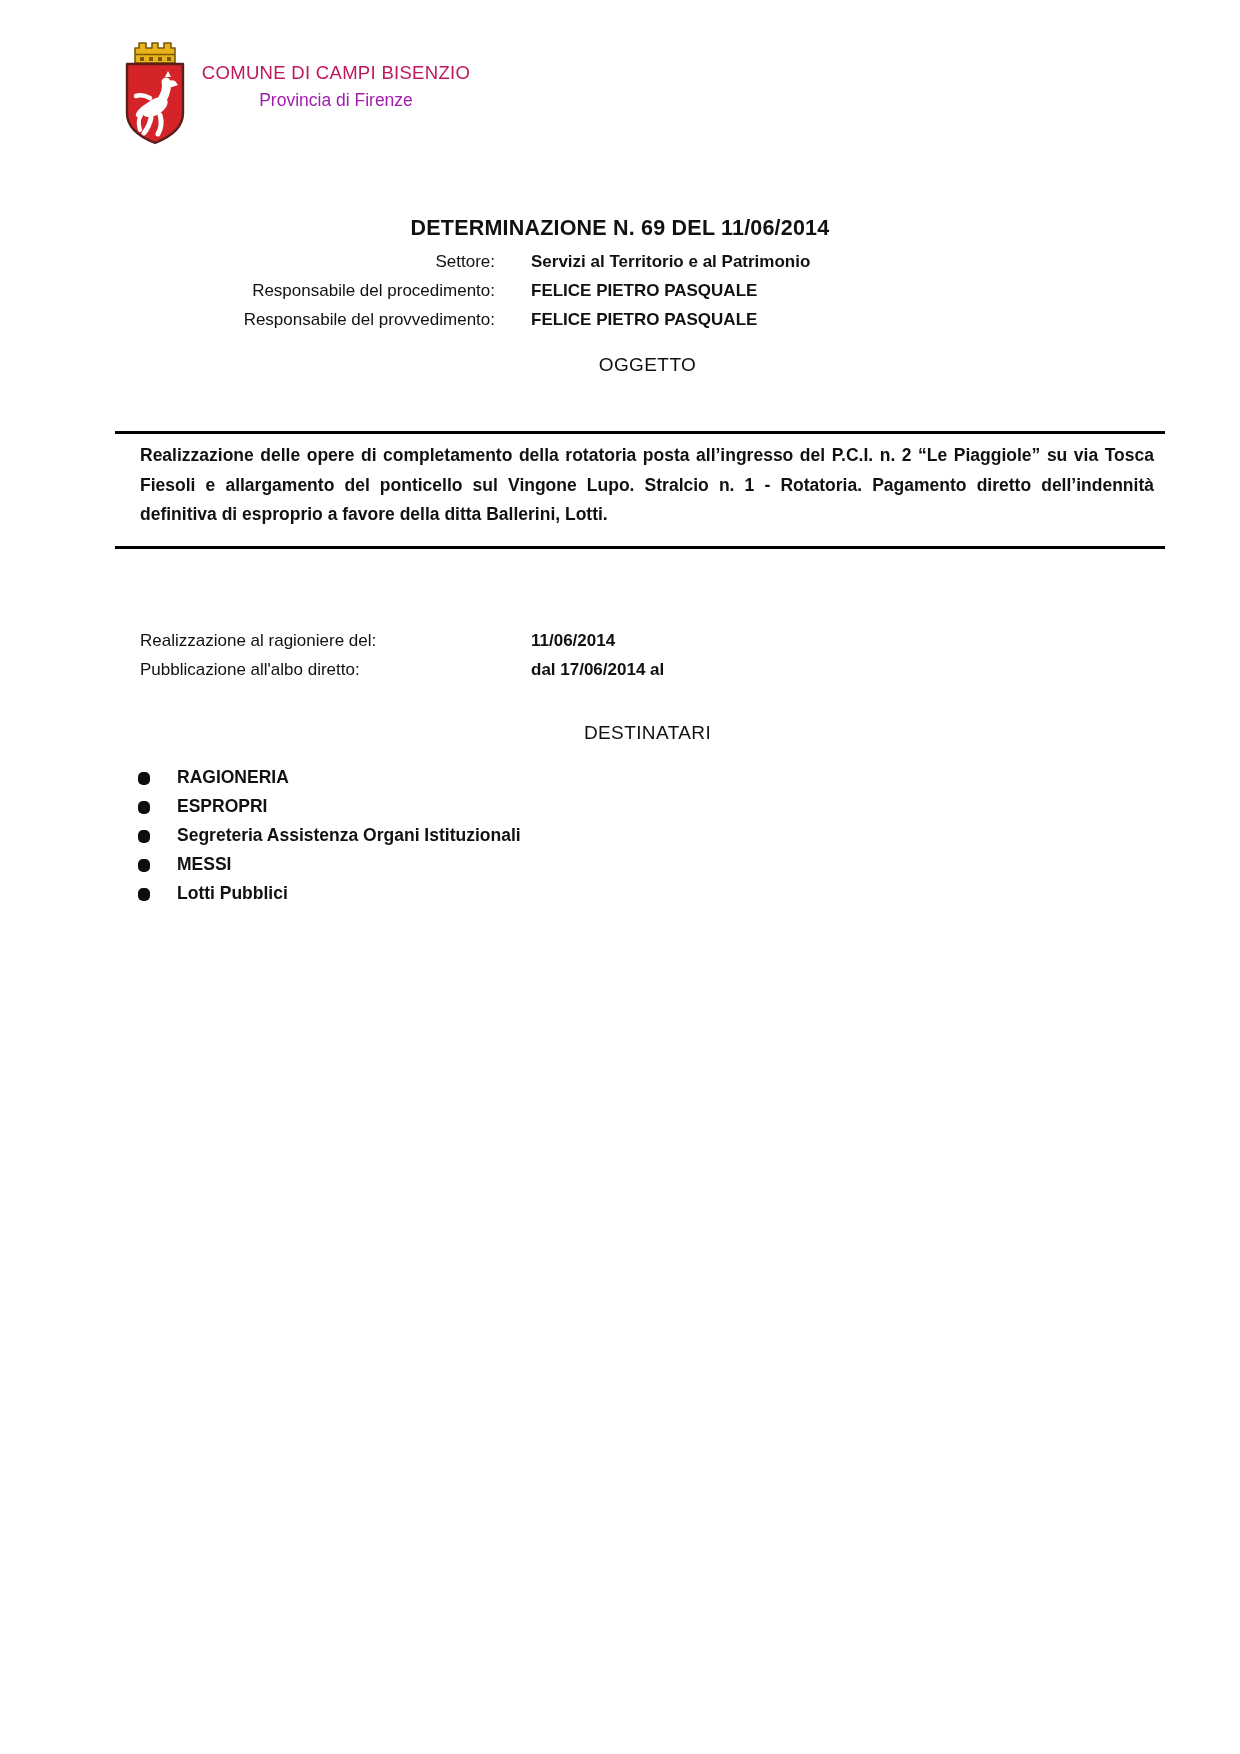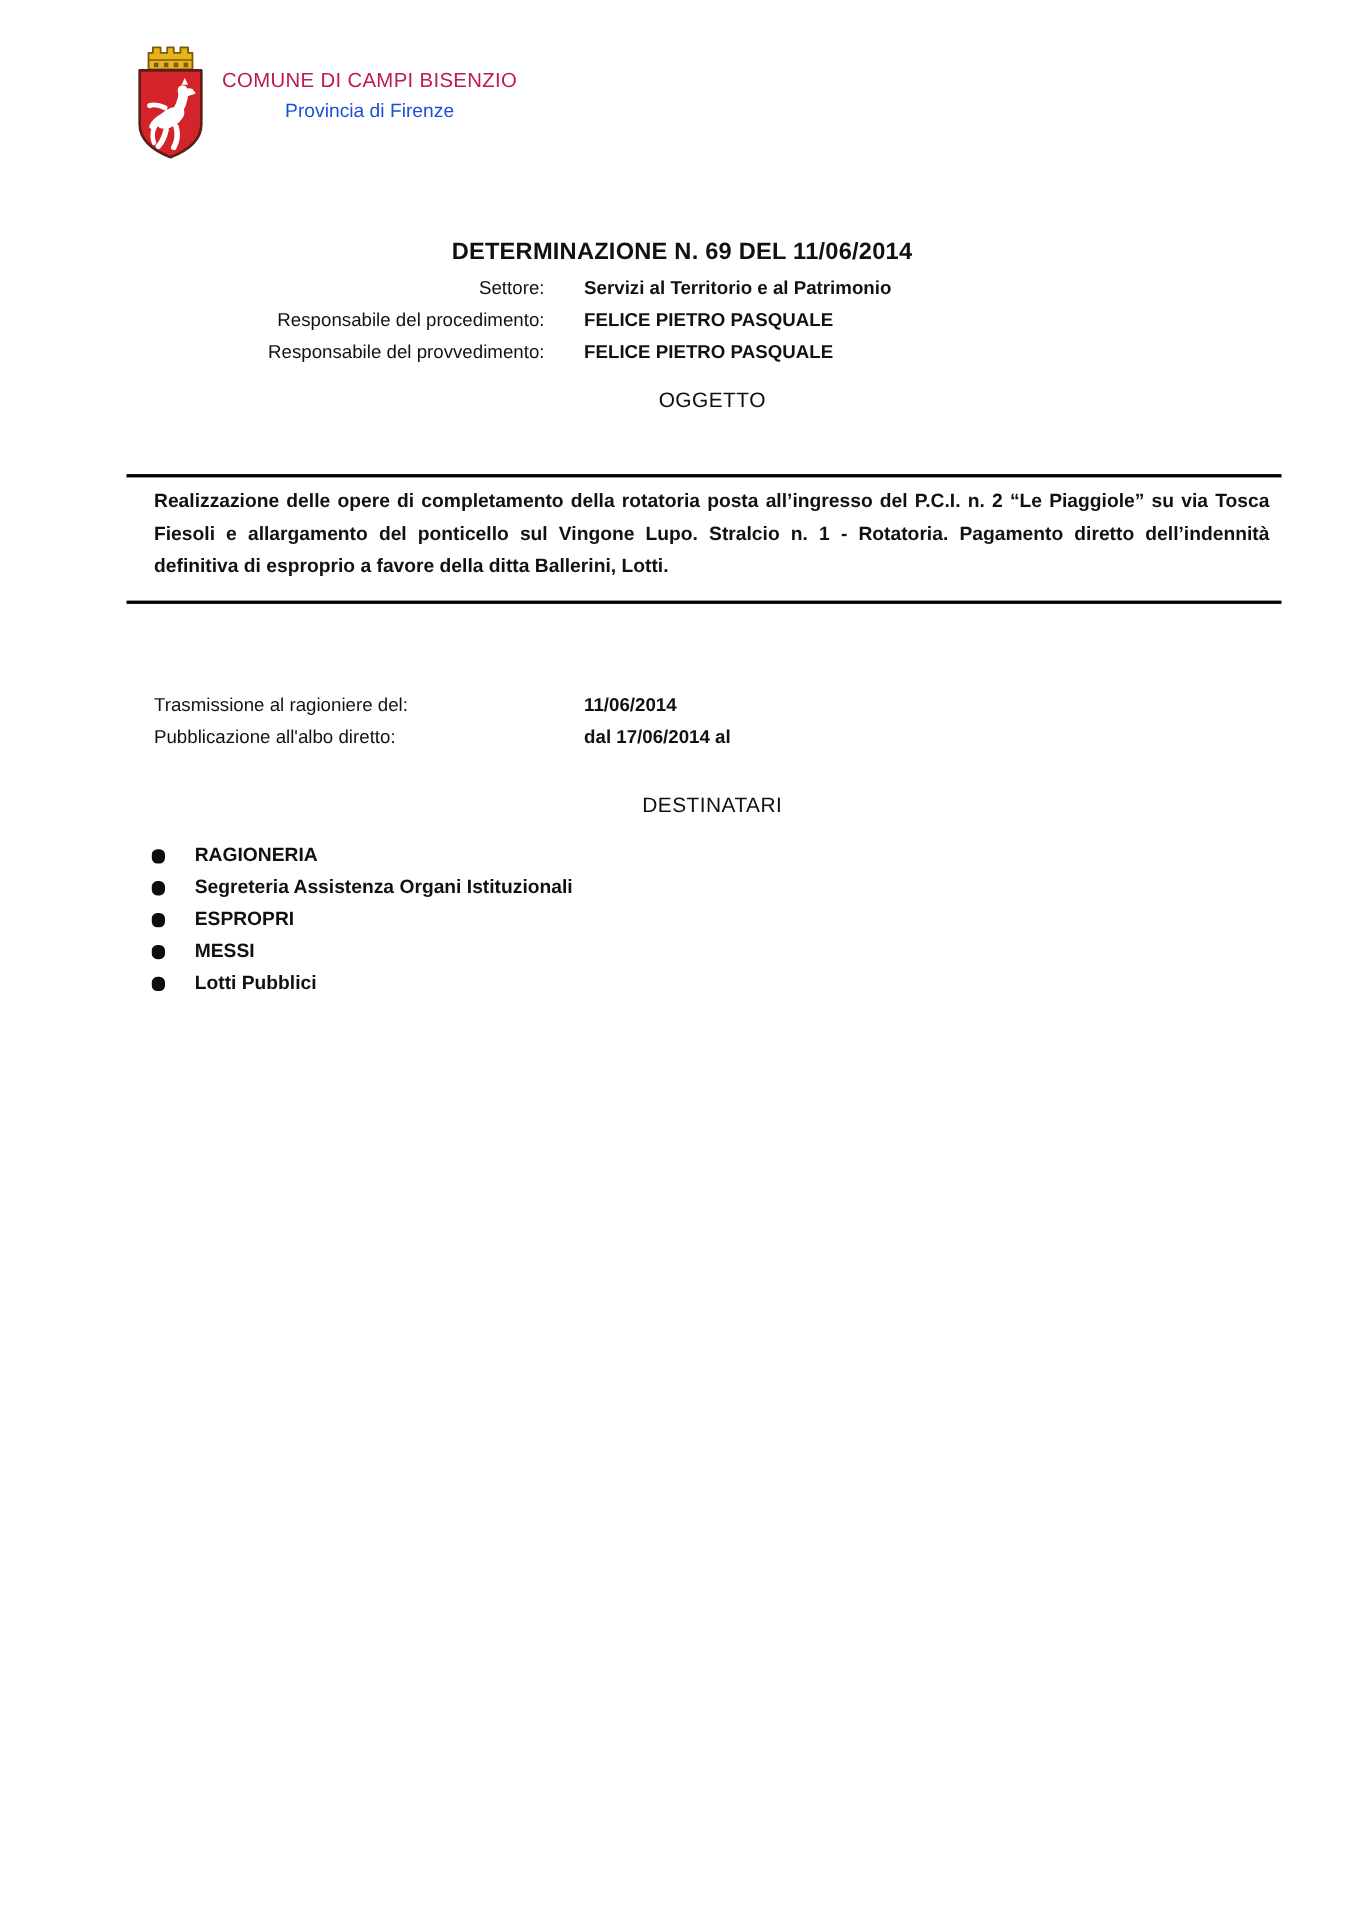--- a/index.html
+++ b/index.html
@@ -18,21 +18,21 @@
     height:1754px;
     background:#ffffff;
     font-family:"Liberation Sans","DejaVu Sans",sans-serif;
     color:var(--ink);
     overflow:hidden;
   }
   
   .crest{position:absolute;left:122px;top:36px;width:66px;height:112px;}
   .header-text{position:absolute;left:186px;top:60px;width:300px;text-align:center;}
   .muni{font-size:18.5px;letter-spacing:.3px;color:#be185d;line-height:26px;}
-  .prov{font-size:17.5px;color:#1d4ed8;line-height:24px;margin-top:2px;}
+  .prov{font-size:17.5px;color:#a21caf;line-height:24px;margin-top:2px;}
   
   .title{
     position:absolute;left:0;top:216px;width:1240px;
     text-align:center;font-size:21.5px;font-weight:bold;letter-spacing:.2px;
     margin:0;
   }
   
   .meta{position:absolute;left:140px;top:247px;width:1015px;text-align:right;}
   .row{display:flex;line-height:29px;font-size:17px;}
   .row .label{width:355px;flex:0 0 355px;}
@@ -114,42 +114,42 @@
     </div>
   </div>
 
   <div class="section-heading oggetto-heading">OGGETTO</div>
   <hr class="rule rule-top">
   <p class="oggetto-text">Realizzazione delle opere di completamento della rotatoria posta all’ingresso del P.C.I. n. 2 “Le Piaggiole” su via Tosca Fiesoli e allargamento del ponticello sul Vingone Lupo. Stralcio n. 1 - Rotatoria. Pagamento diretto dell’indennità definitiva di esproprio a favore della ditta Ballerini, Lotti.</p>
   <hr class="rule rule-bottom">
 
   <div class="transmission">
     <div class="row">
-      <span class="label">Trasmissione al ragioniere del:</span>
+      <span class="label">Realizzazione al ragioniere del:</span>
       <span class="value">11/06/2014</span>
     </div>
     <div class="row">
       <span class="label">Pubblicazione all'albo diretto:</span>
       <span class="value">dal 17/06/2014 al</span>
     </div>
   </div>
 
   <div class="section-heading destinatari-heading">DESTINATARI</div>
   <ul class="dest-list">
     <li class="dest-item">
       <span class="bullet"></span>
       <span>RAGIONERIA</span>
     </li>
     <li class="dest-item">
       <span class="bullet"></span>
-      <span>Segreteria Assistenza Organi Istituzionali</span>
+      <span>ESPROPRI</span>
     </li>
     <li class="dest-item">
       <span class="bullet"></span>
-      <span>ESPROPRI</span>
+      <span>Segreteria Assistenza Organi Istituzionali</span>
     </li>
     <li class="dest-item">
       <span class="bullet"></span>
       <span>MESSI</span>
     </li>
     <li class="dest-item">
       <span class="bullet"></span>
       <span>Lotti Pubblici</span>
     </li>
   </ul>

